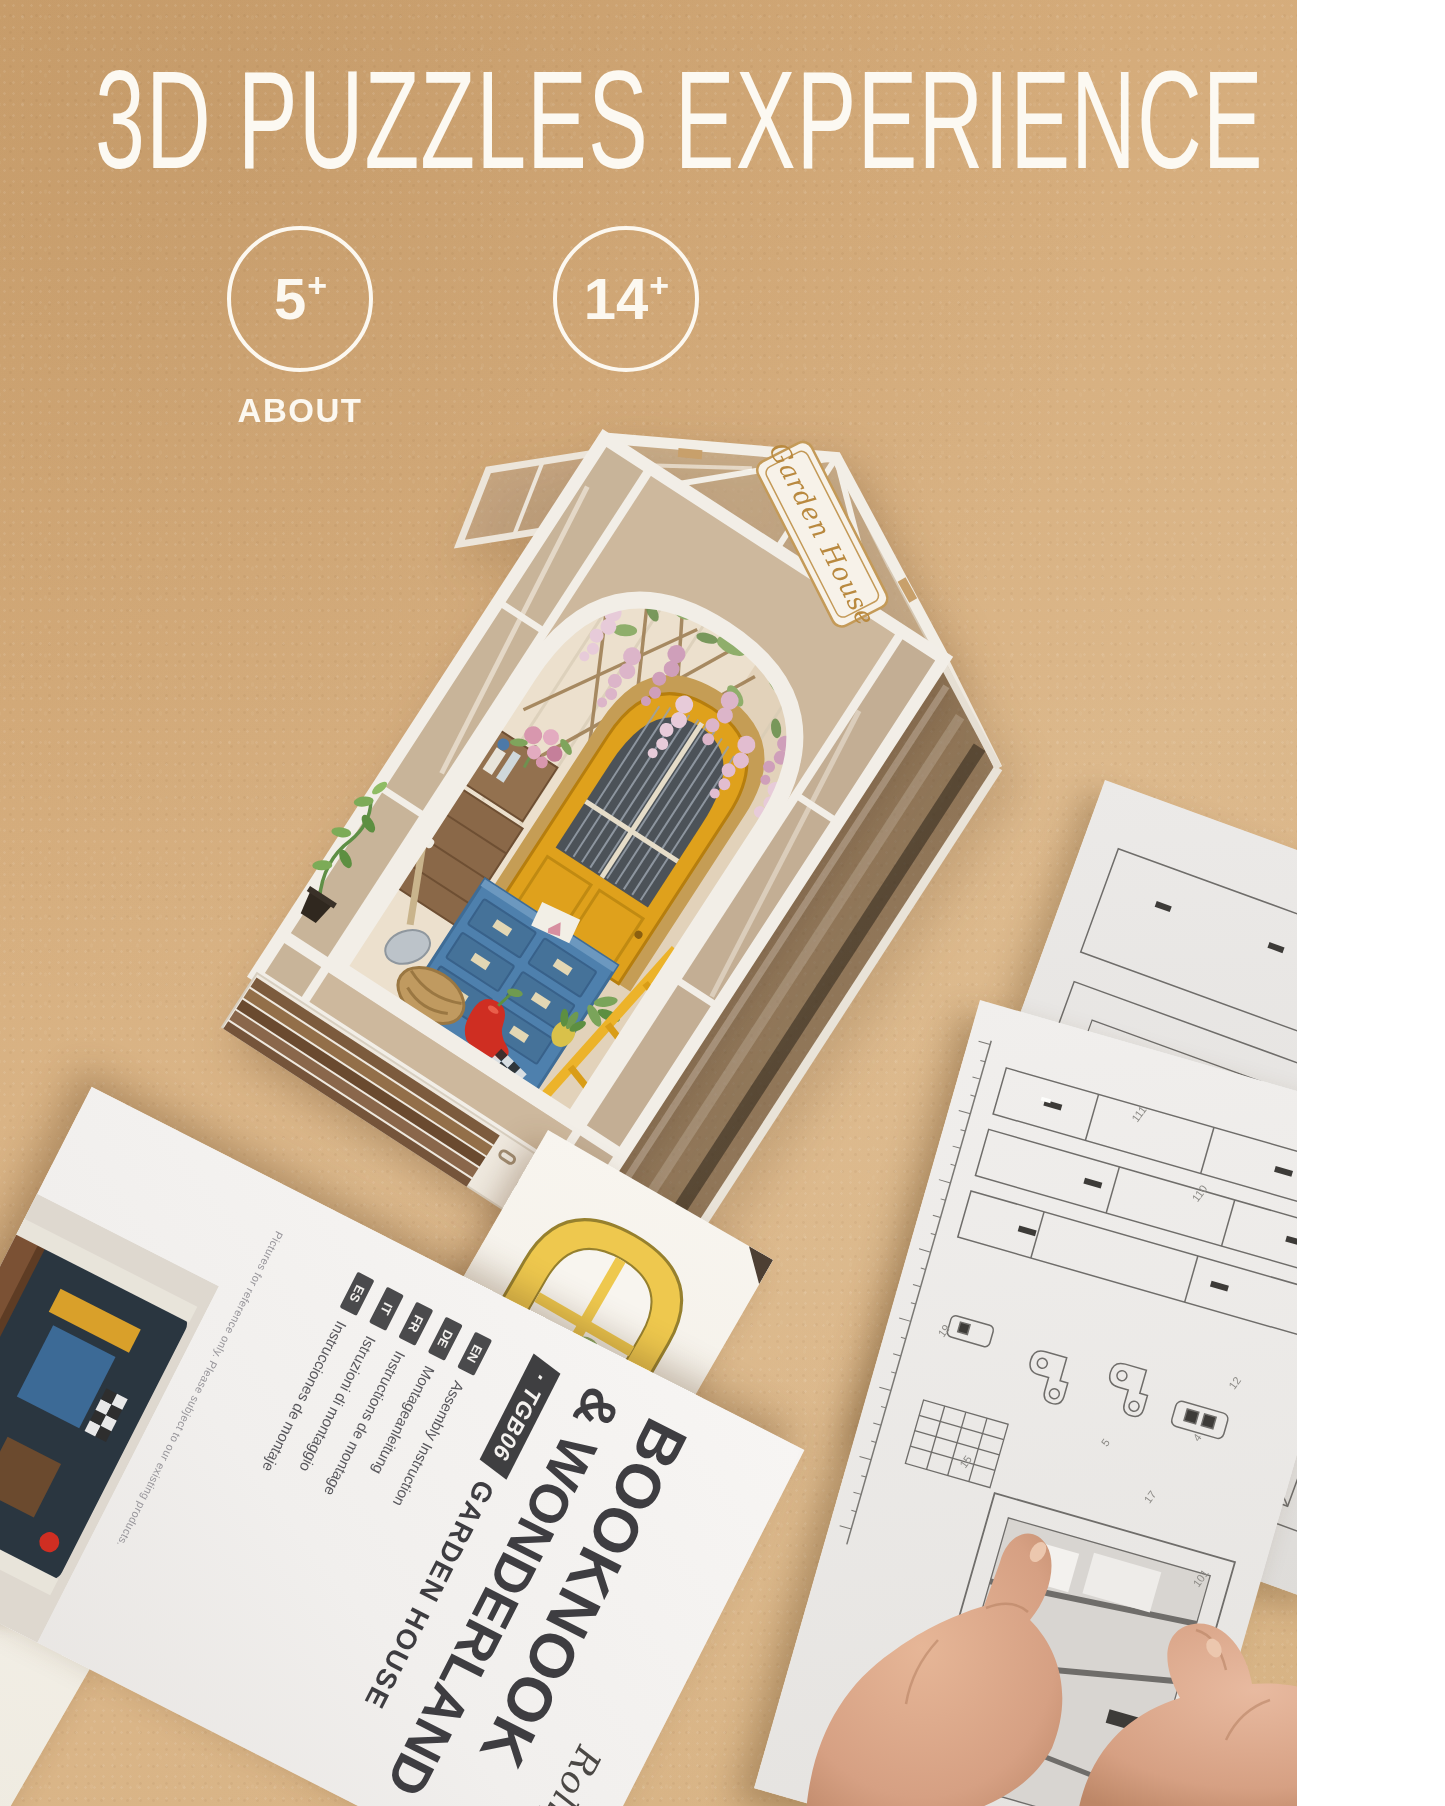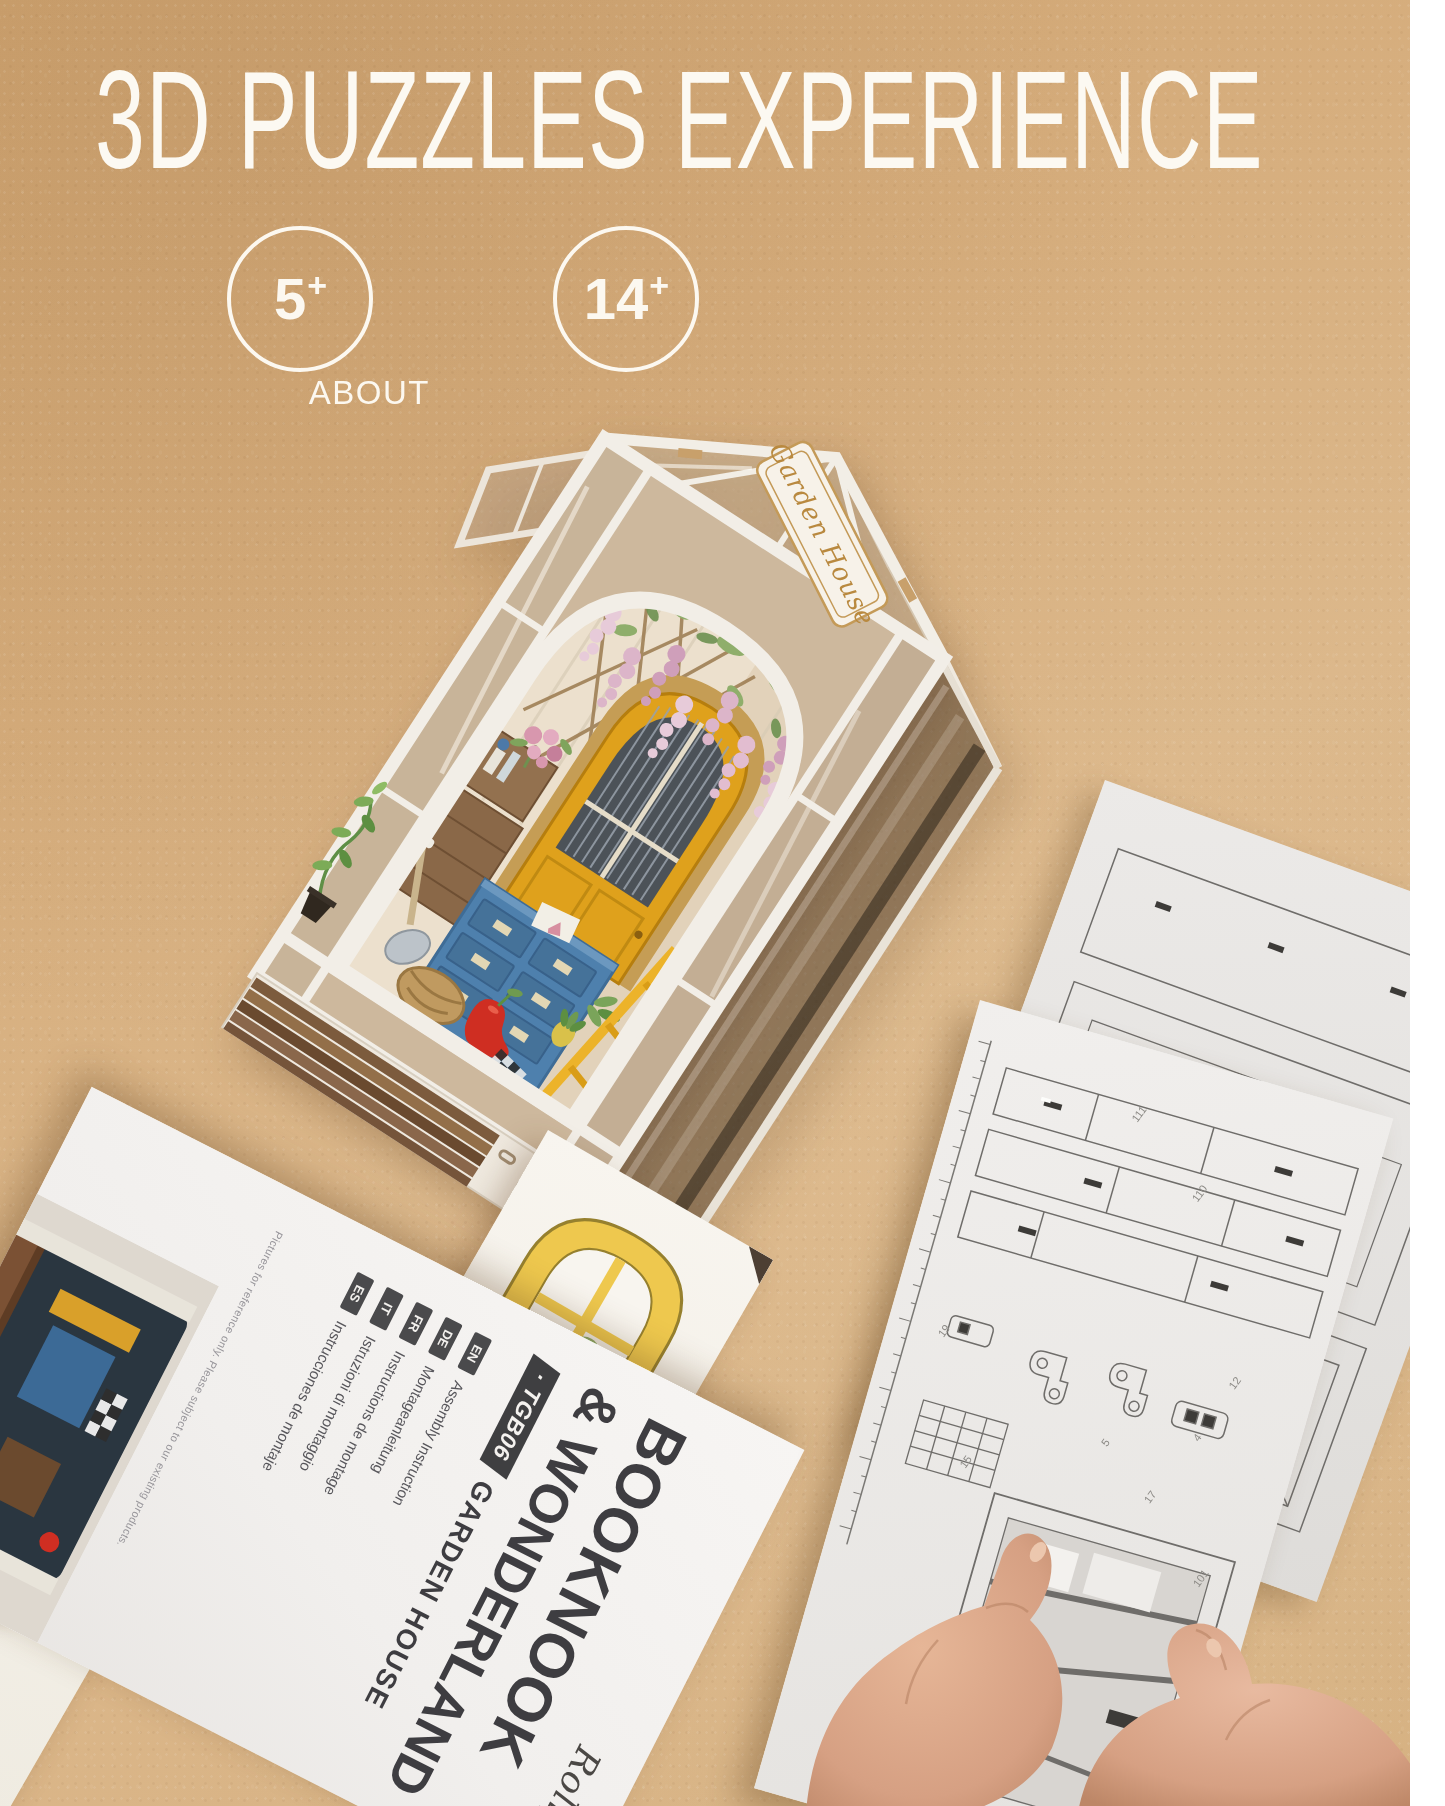--- a/index.html
+++ b/index.html
@@ -1,17 +1,17 @@
 <!DOCTYPE html>
 <html><head>
 <meta charset="utf-8">
 <style>
   html,body{margin:0;padding:0;}
   body{width:1445px;height:1806px;overflow:hidden;font-family:"Liberation Sans",sans-serif;}
-  #page{position:relative;width:1410px;height:1806px;overflow:hidden;
+  #page{position:relative;width:1297px;height:1806px;overflow:hidden;
     background:
       radial-gradient(circle at 18% 8%, rgba(120,80,40,.10), transparent 45%),
       radial-gradient(circle at 85% 90%, rgba(255,240,210,.12), transparent 50%),
       linear-gradient(150deg,#cda26f 0%,#d5ac7b 28%,#dcb88b 55%,#d9b486 75%,#d2ab7a 100%);
   }
   
   #page::before{content:"";position:absolute;inset:0;pointer-events:none;opacity:.5;
     background-image:
       radial-gradient(rgba(255,255,255,.18) 1px, transparent 1.4px),
       radial-gradient(rgba(110,70,30,.12) 1px, transparent 1.5px),
@@ -21,21 +21,21 @@
   .abs{position:absolute;}
 
   
   .title{left:95px;top:40px;color:#fcf9f2;font-size:88px;font-weight:400;letter-spacing:1px;
     white-space:nowrap;transform:scale(1.02,1.58);transform-origin:top left;}
   .stat{width:260px;text-align:center;color:#fcf8f0;}
   .stat-circle{width:138px;height:138px;border:4px solid #fcf8f0;border-radius:50%;
     margin:0 auto;display:flex;align-items:center;justify-content:center;}
   .stat-num{font-size:58px;font-weight:700;letter-spacing:0;line-height:1;position:relative;}
   .stat-plus{font-size:34px;font-weight:700;position:relative;top:-22px;left:1px;}
-  .stat-label{font-size:33px;font-weight:400;letter-spacing:1.5px;line-height:1.25;text-align:right;}
+  .stat-label{margin-top:18px;font-size:33px;font-weight:700;letter-spacing:1.5px;line-height:1.25;text-align:center;}
   #stat-1{left:170px;top:226px;} #stat-2{left:496px;top:226px;} #stat-3{left:833px;top:226px;}
 
   
   #model-svg{left:130px;top:346px;filter:drop-shadow(12px 18px 22px rgba(80,50,20,.30));}
 
   
   .sheet{box-shadow:-10px 16px 30px rgba(95,60,25,.30);}
   #sheet-wisteria{left:95px;top:1160px;width:250px;height:620px;transform:rotate(30deg);
     transform-origin:top left;background:linear-gradient(170deg,#f8f5ee,#efebe1);z-index:2;}
   #sheet-window{left:548px;top:1130px;width:260px;height:640px;transform:rotate(30deg);

